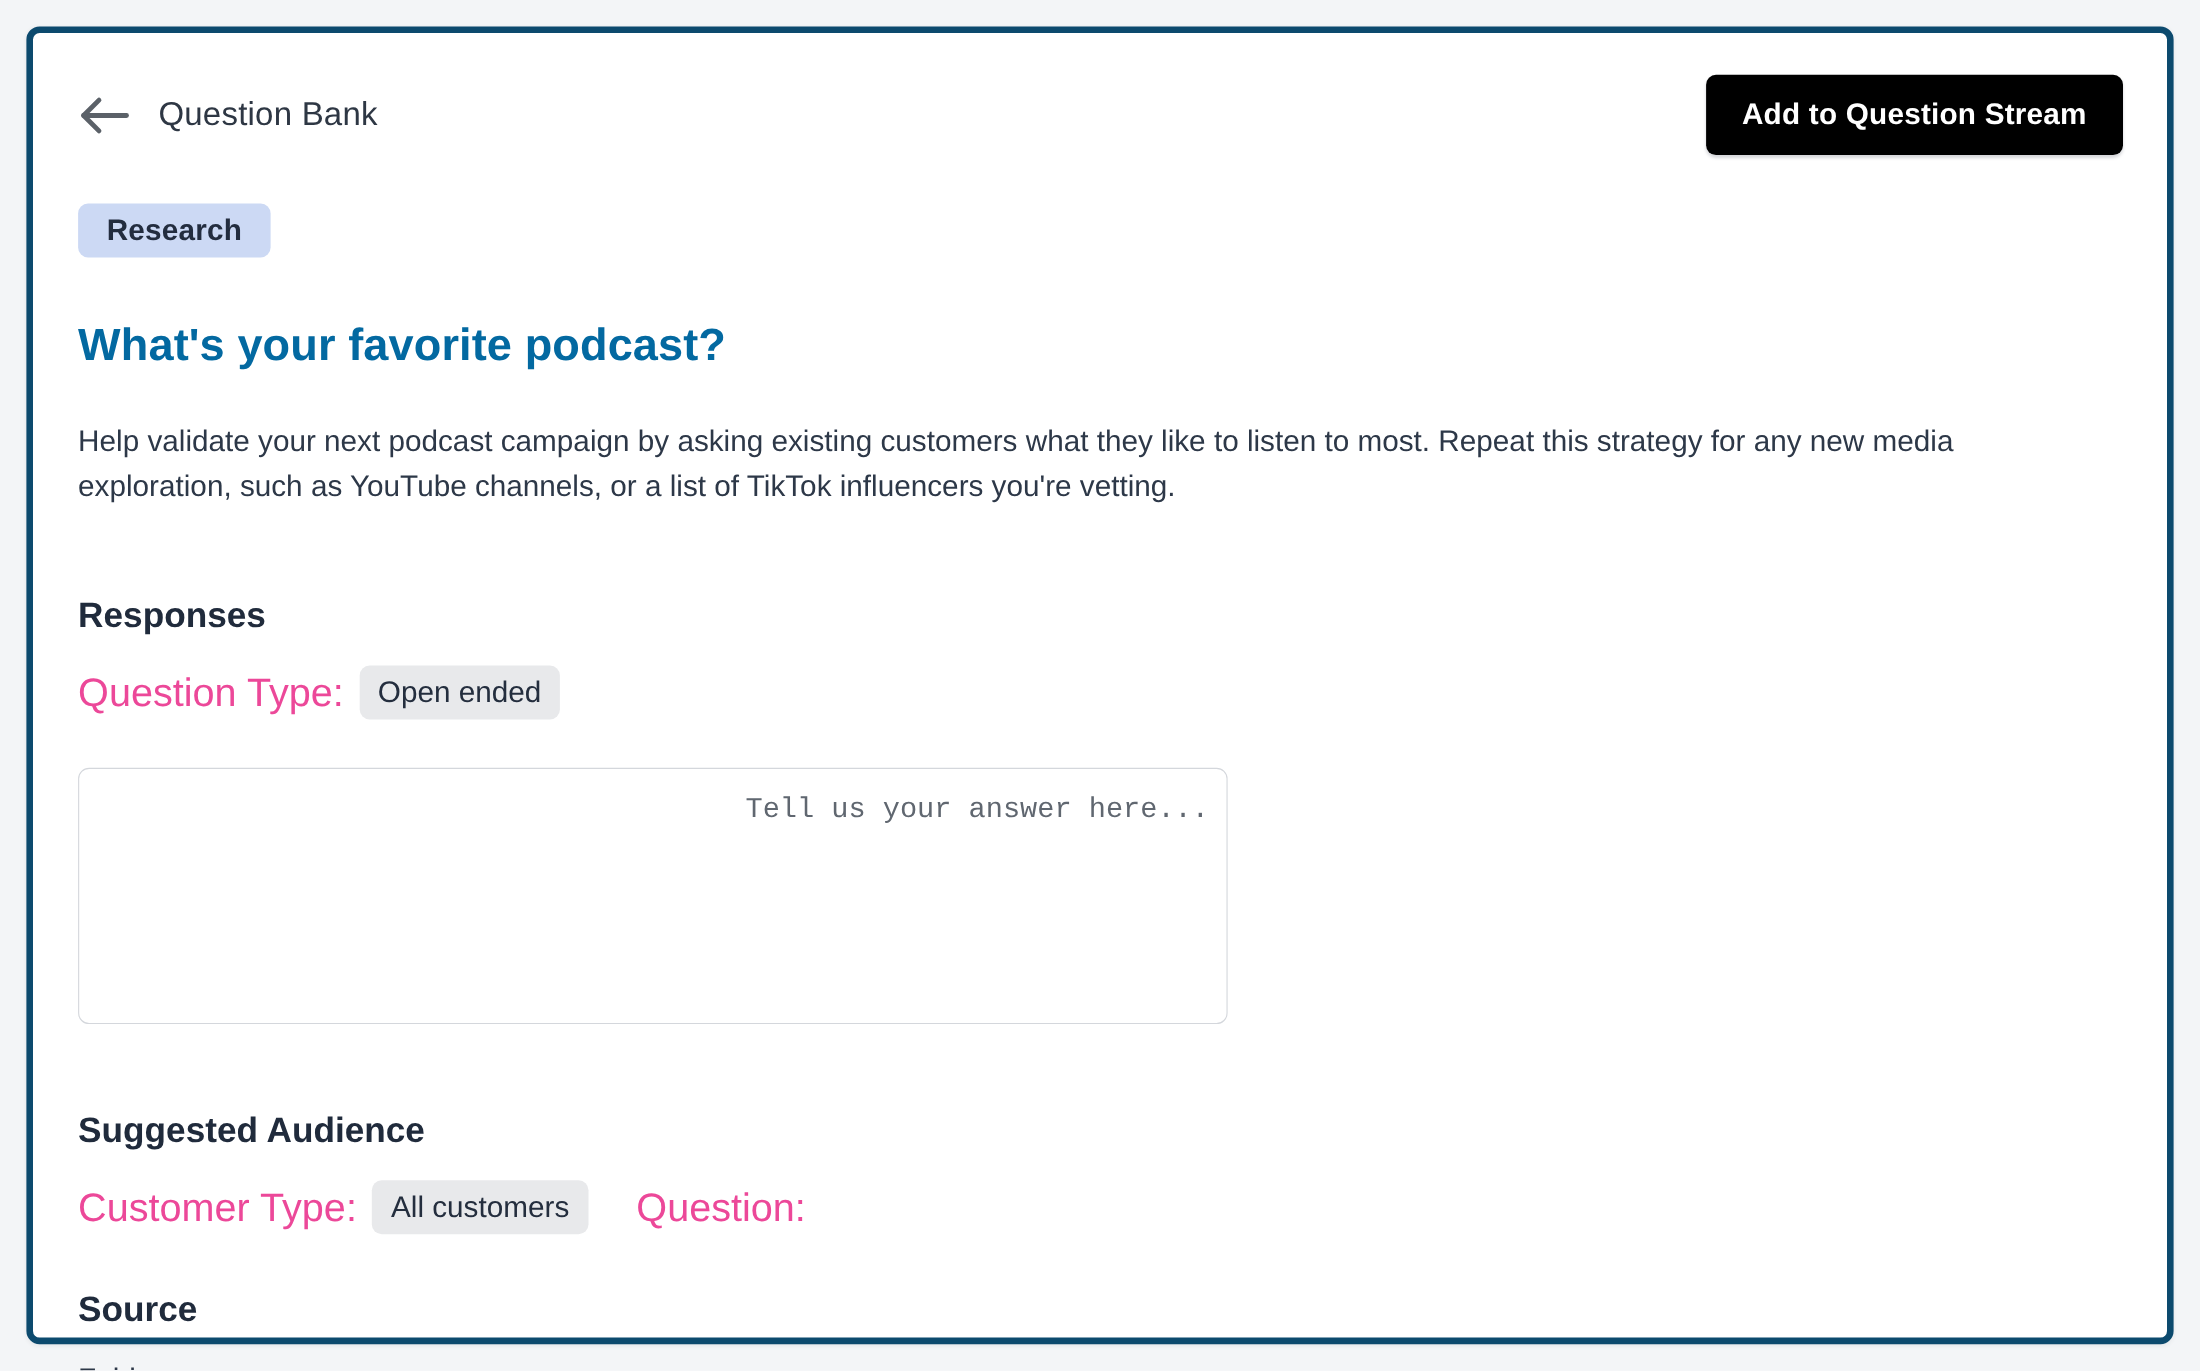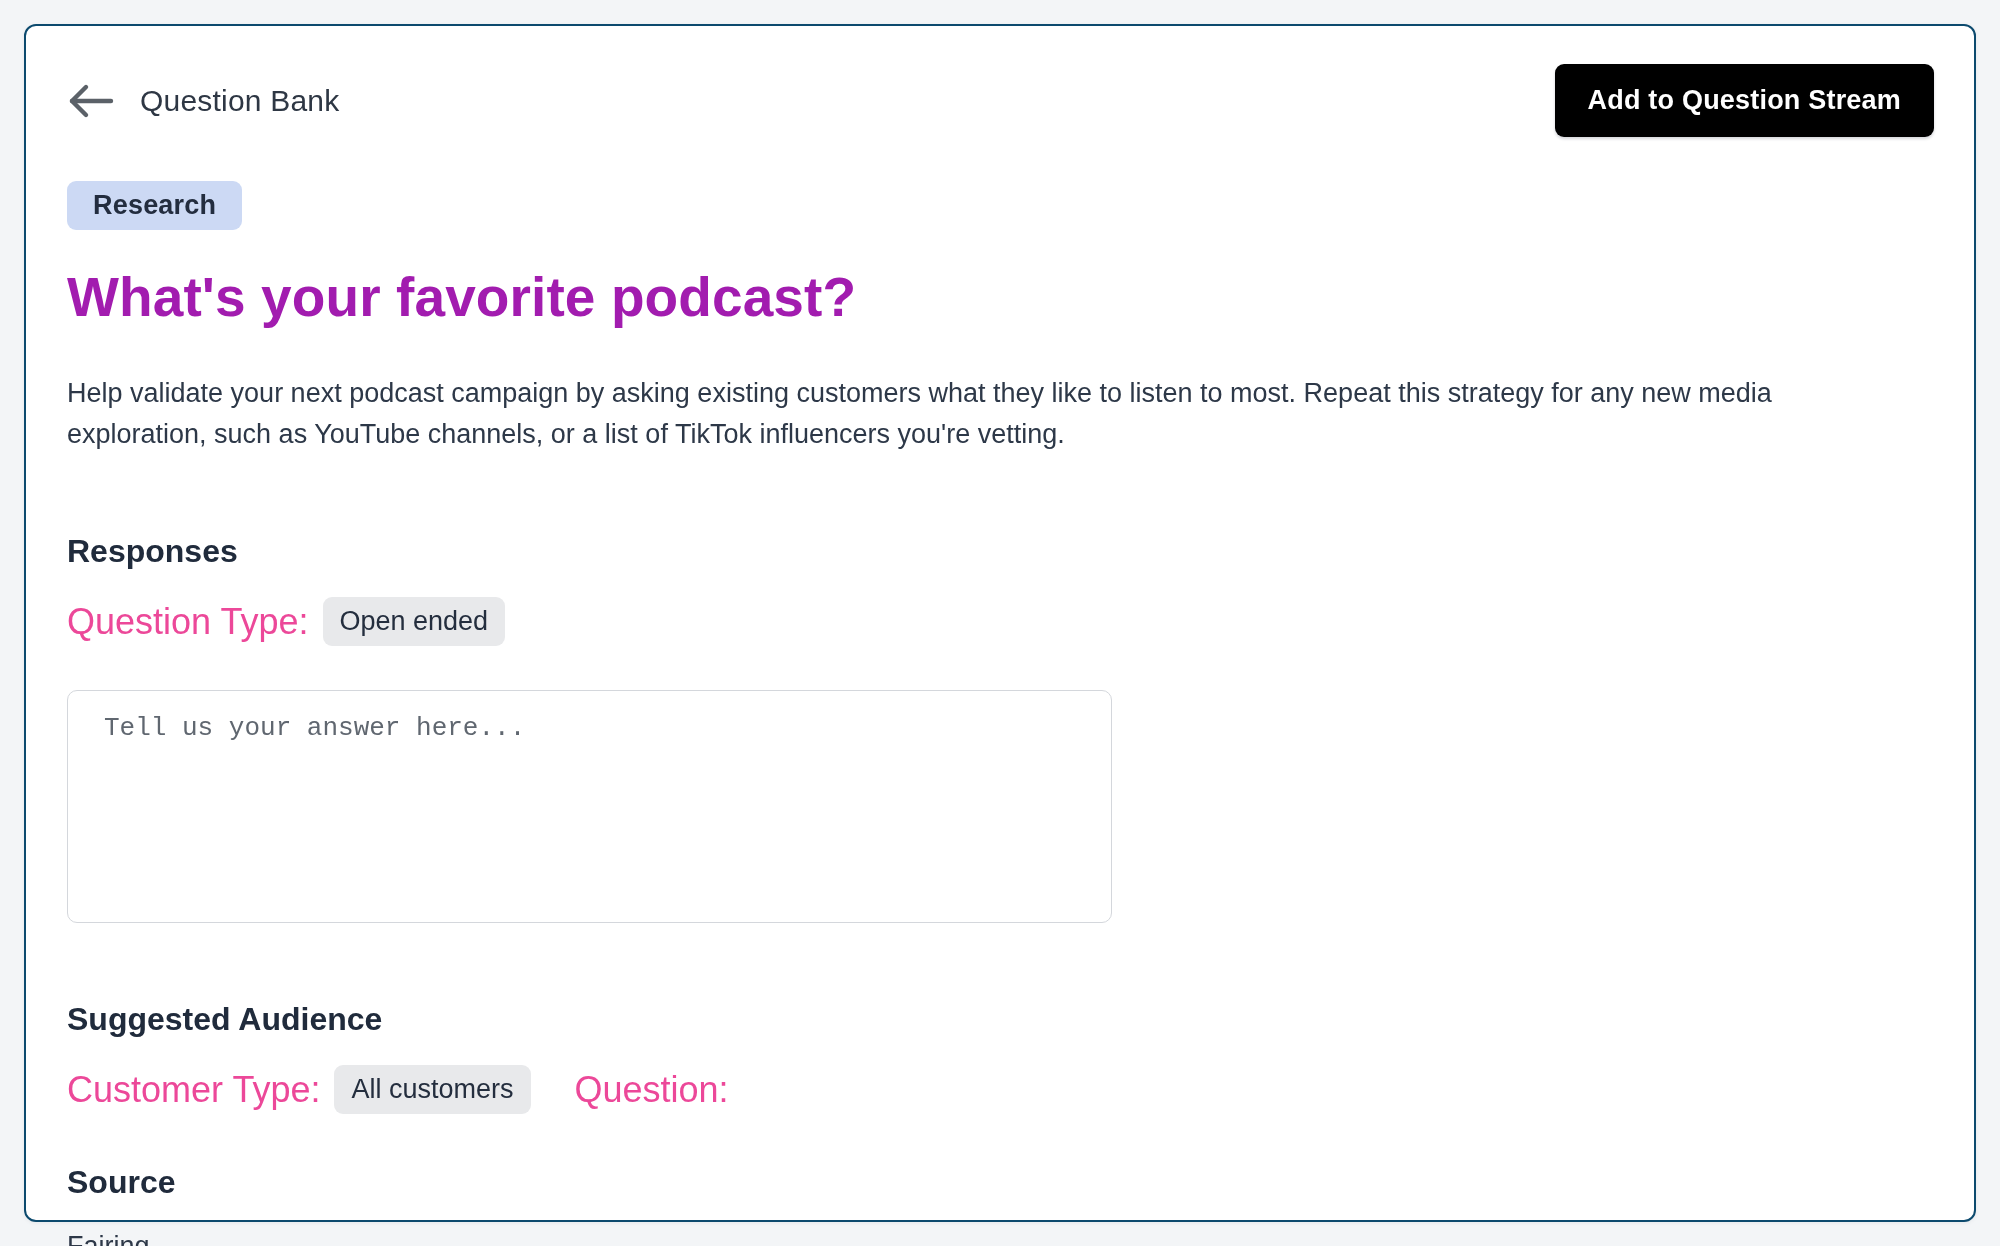--- a/index.html
+++ b/index.html
@@ -16,21 +16,21 @@
     background: #f3f5f7;
     overflow: hidden;
   }
   .card {
     position: absolute;
     left: 24px;
     top: 24px;
     width: 1952px;
     height: 1198px;
     background: #ffffff;
-    border: 2px solid #0c4a6e;
+    border: 6px solid #0c4a6e;
     border-radius: 12px;
     box-shadow: 0 1px 4px rgba(20, 30, 50, 0.06);
     box-sizing: border-box;
     padding: 38px 40px 40px 41px;
   }
   .header-row {
     display: flex;
     align-items: center;
     justify-content: space-between;
   }
@@ -74,24 +74,24 @@
     margin-top: 44px;
     background: #ccd9f4;
     color: #232d3f;
     font-size: 27px;
     font-weight: 700;
     padding: 9px 26px;
     border-radius: 9px;
     letter-spacing: 0.2px;
   }
   .question-title {
-    margin: 35px 0 0 0;
-    font-size: 55px;
-    font-weight: 700;
-    color: #a21caf;
+    margin: 56px 0 0 0;
+    font-size: 41px;
+    font-weight: 700;
+    color: #0369a1;
     letter-spacing: 0.1px;
   }
   .question-desc {
     margin: 44px 0 0 0;
     font-size: 27px;
     font-weight: 400;
     color: #2d3848;
     line-height: 41px;
     max-width: 1850px;
   }
@@ -126,27 +126,28 @@
     width: 44px;
   }
   .answer-box {
     display: block;
     margin-top: 44px;
     width: 1045px;
     height: 233px;
     box-sizing: border-box;
     border: 1px solid #d4d7dc;
     border-radius: 10px;
-    padding: 22px 36px;
+    padding: 22px 16px;
     font-family: "Liberation Mono", monospace;
     font-size: 26px;
     color: #3a3f46;
     resize: none;
     outline: none;
     background: #ffffff;
+    text-align: right;
   }
   .answer-box::placeholder {
     color: #606770;
     opacity: 1;
   }
   .source-value {
     margin: 30px 0 0 0;
     font-size: 27px;
     color: #2d3848;
   }

